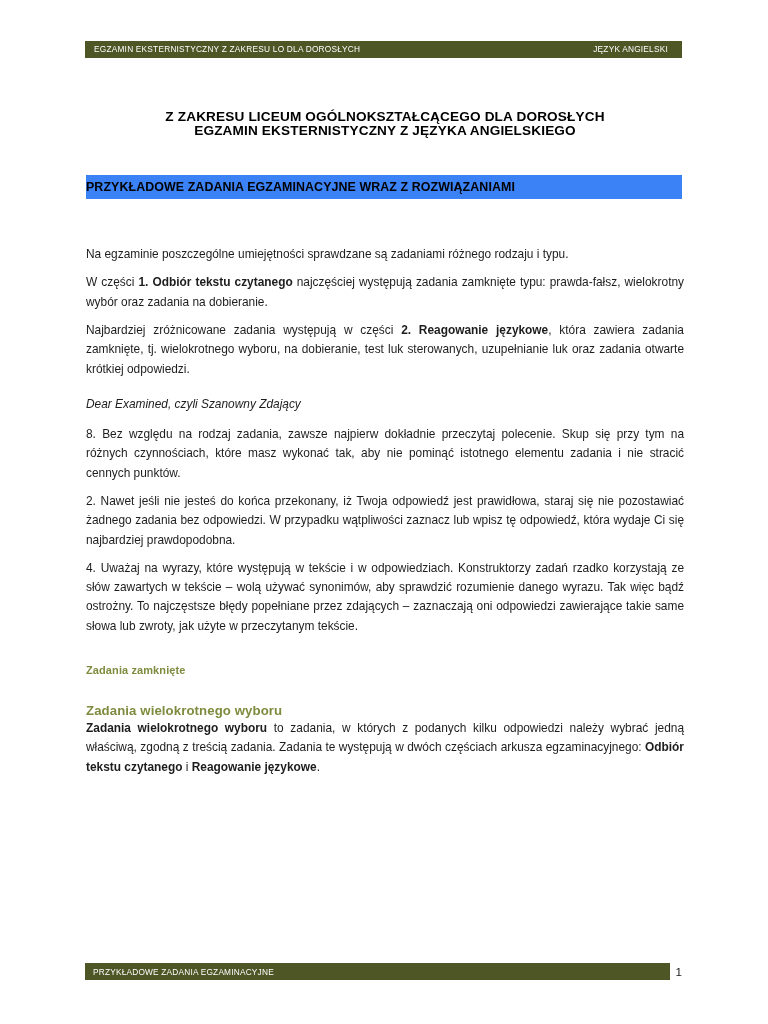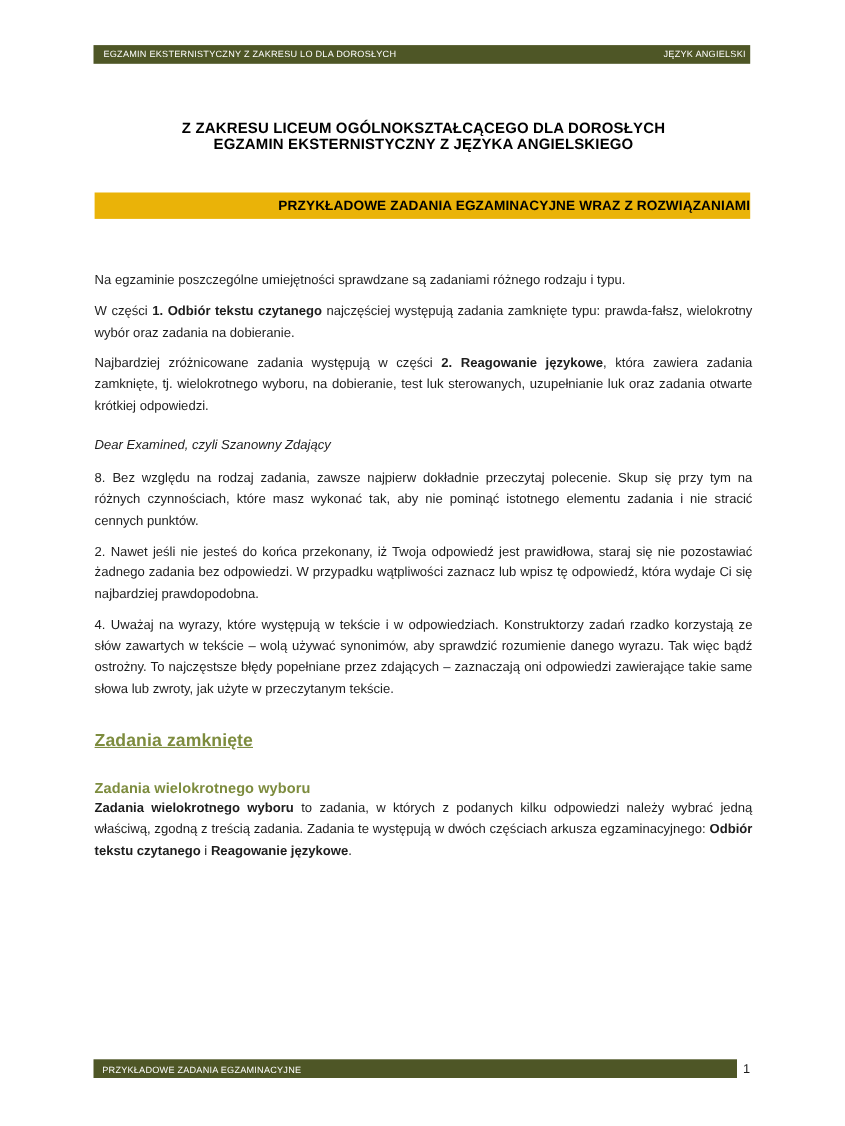--- a/index.html
+++ b/index.html
@@ -21,21 +21,21 @@
   .page-header {
     position: absolute;
     left: 85px;
     top: 41px;
     width: 597px;
     height: 17px;
     background: #4e5626;
     display: flex;
     align-items: center;
     justify-content: space-between;
-    padding: 0 4px 0 9px;
+    padding: 0 14px 0 9px;
   }
   .page-header .hdr-text {
     color: #ffffff;
     font-size: 8.3px;
     letter-spacing: 0.22px;
     line-height: 1;
     white-space: nowrap;
   }
 
   
@@ -54,24 +54,24 @@
     color: #000000;
     line-height: 1.0;
   }
   .doc-title.line1 { margin-bottom: 22px; }
   .doc-title.line2 { margin-bottom: 0; }
 
   .green-banner {
     margin-top: 38px;
     width: 596px;
     height: 24px;
-    background: #eab308;
+    background: #3b82f6;
     display: flex;
     align-items: center;
-    justify-content: flex-end;
+    justify-content: flex-start;
   }
   .green-banner span {
     font-weight: bold;
     font-size: 12.4px;
     color: #000000;
     letter-spacing: 0.1px;
     white-space: nowrap;
   }
 
   .body-block { margin-top: 46px; }
@@ -87,26 +87,25 @@
   p.para.italic {
     font-style: italic;
     margin-top: 16px;
     margin-bottom: 11px;
     text-align: left;
   }
   p.tip { margin-bottom: 9px; }
 
   h2.section-heading {
     margin: 28px 0 0 0;
-    font-size: 16px;
+    font-size: 11px;
     font-weight: bold;
     color: #7d8c3e;
     letter-spacing: 0.1px;
     line-height: 1.2;
-    text-decoration: underline;
   }
   h3.sub-heading {
     margin: 26px 0 0 0;
     font-size: 13.2px;
     font-weight: bold;
     color: #7d8c3e;
     letter-spacing: 0.1px;
     line-height: 1.2;
   }
   .closing-para { margin-top: 24px; }

